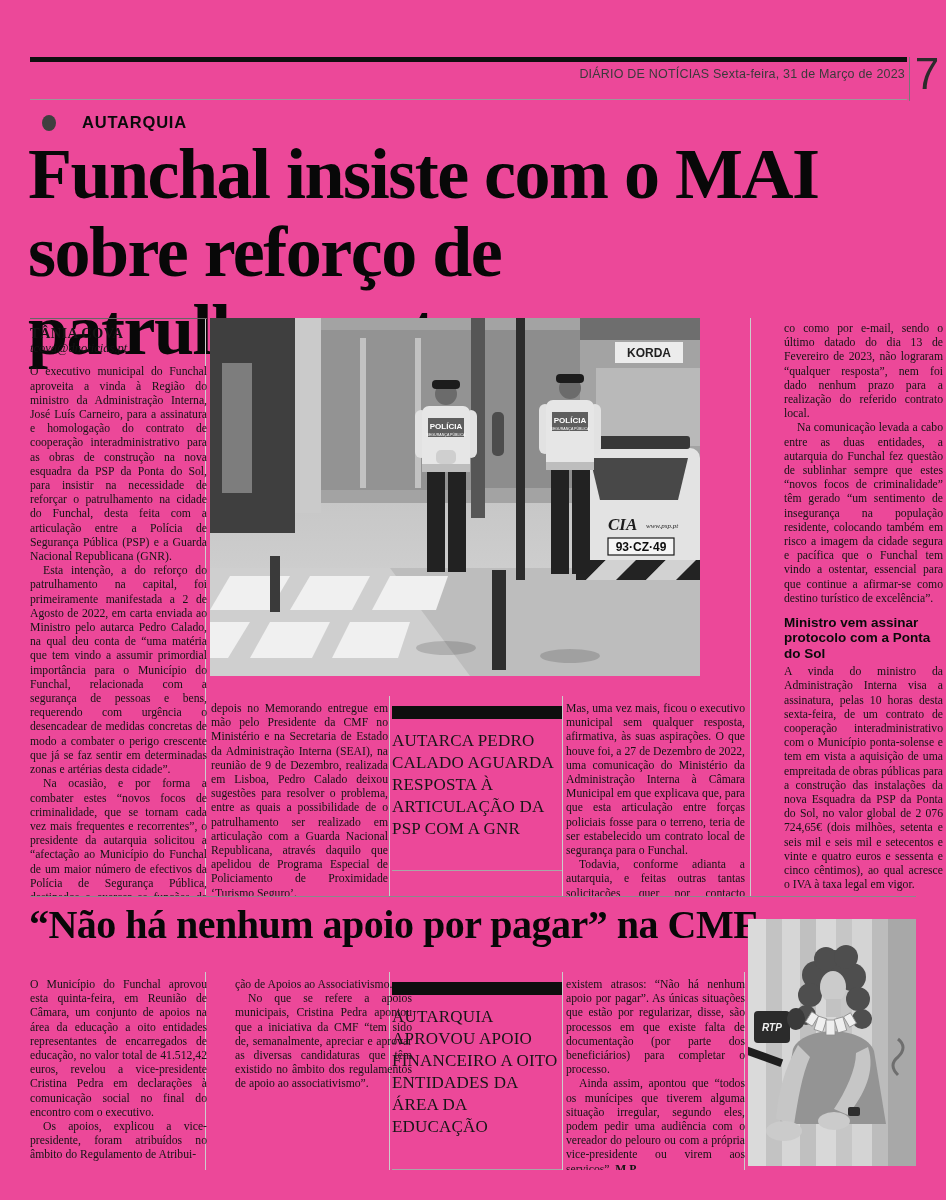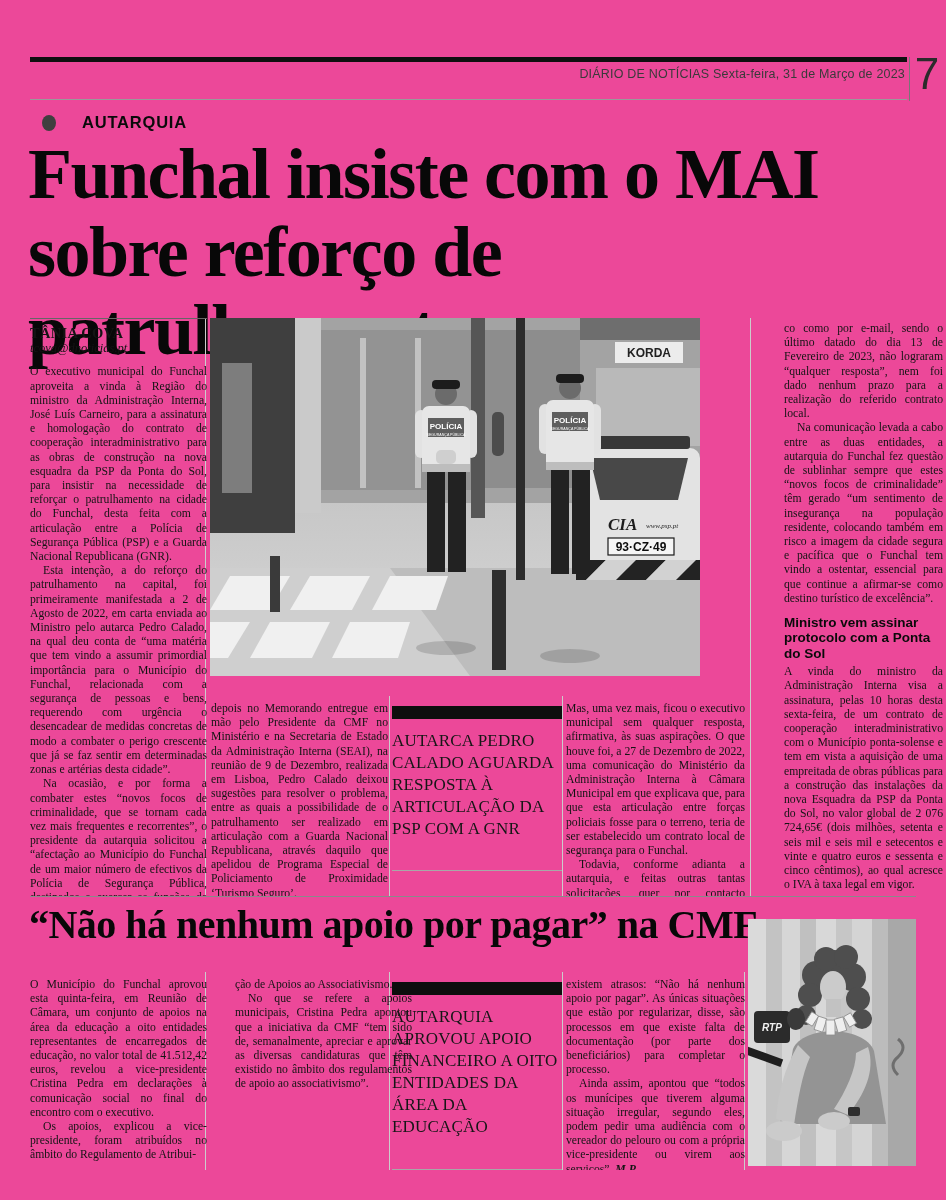--- a/index.html
+++ b/index.html
@@ -52,21 +52,21 @@
 
   .pullquote{width:170px;border-bottom:1px solid #a8a8a8;padding-bottom:30px;}
   .pq-bar{height:13px;background:#0e0e0e;margin-bottom:11px;}
   .pq-text{font-size:17px;line-height:1.3;letter-spacing:.2px;color:#161616;}
   .quote1{left:392px;top:706px;}
   .quote2{left:392px;top:982px;}
 
   .vrule{width:1px;background:#cccccc;}
   .divider2{left:30px;top:896px;width:886px;height:1px;background:#8a8a8a;}
 
-  .signoff{font-weight:700;font-style:italic;}
+  .signoff{font-weight:700;}
   .photo{display:block;}
 </style>
 </head>
 <body>
 
 <div class="page">
 
   <div class="abs topbar"></div>
   <div class="abs masthead">DIÁRIO DE NOTÍCIAS Sexta-feira, 31 de Março de 2023</div>
   <div class="abs vrule-head"></div>

